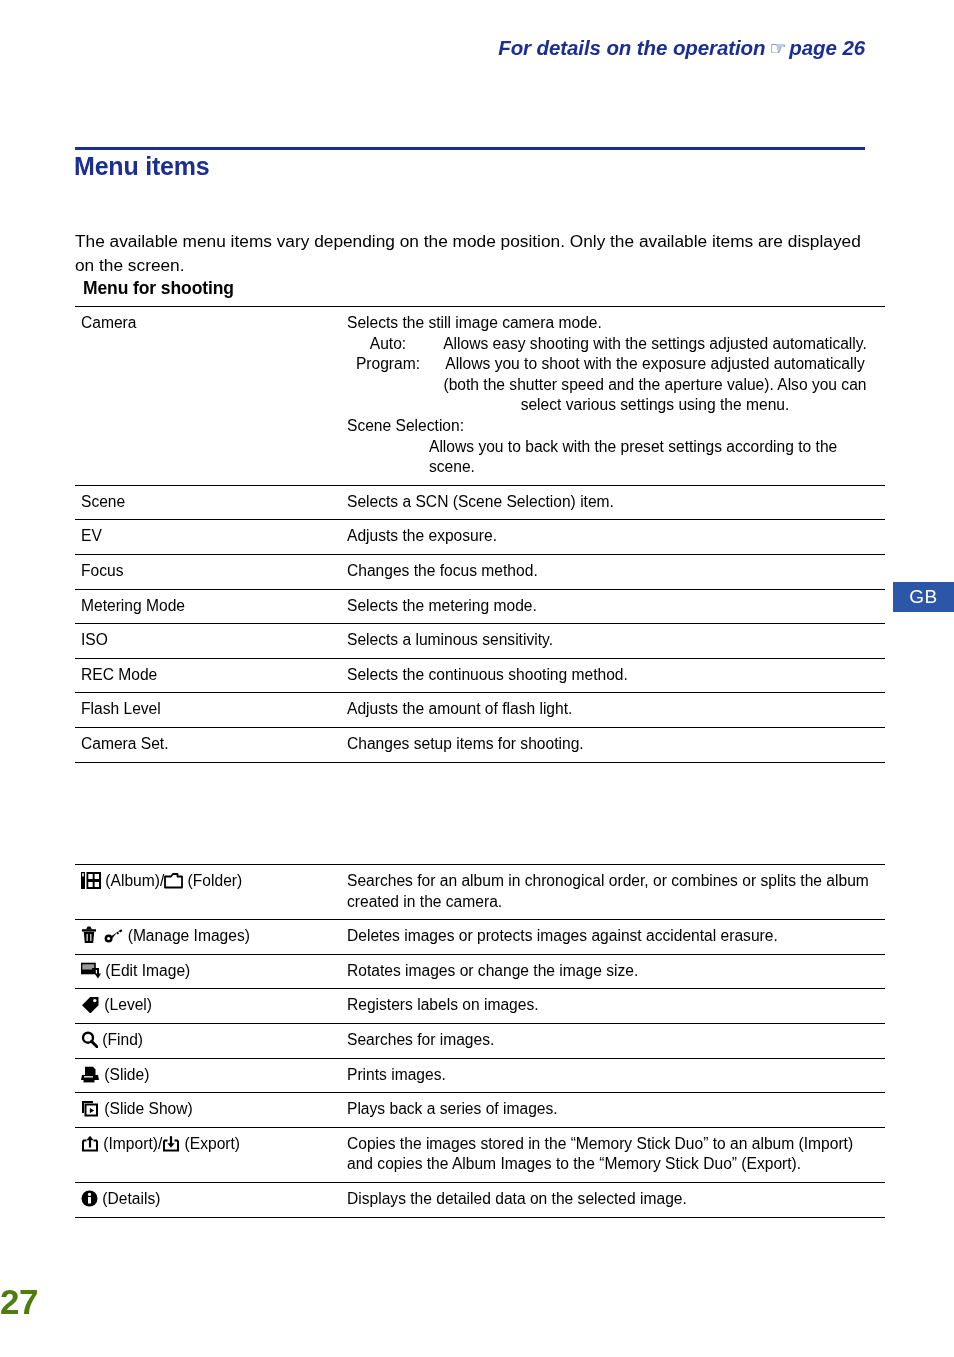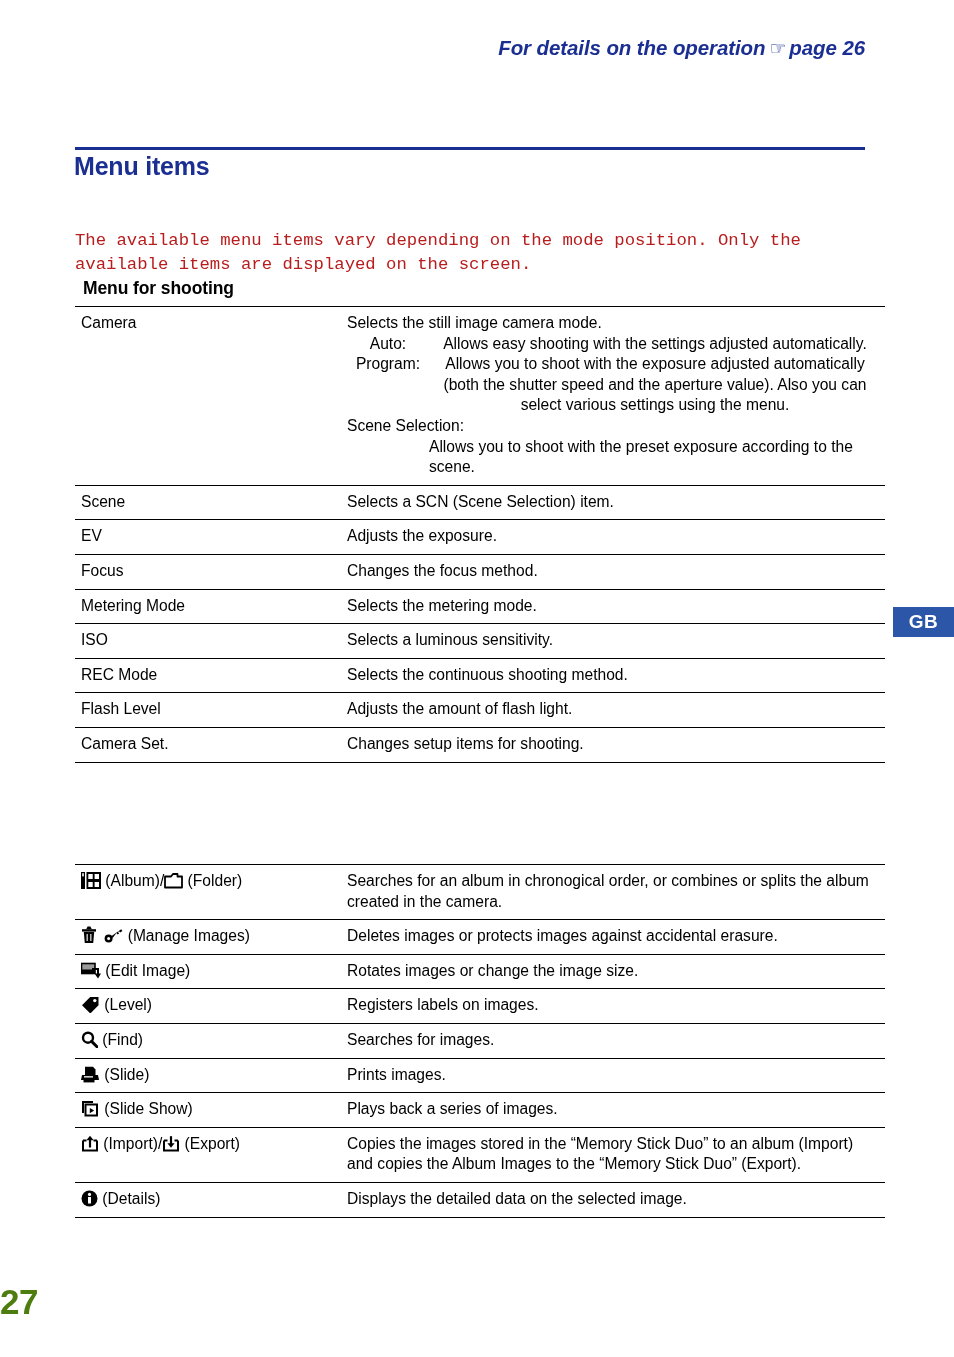--- a/index.html
+++ b/index.html
@@ -57,24 +57,24 @@
     letter-spacing: -0.2px;
     font-family: "Liberation Sans", sans-serif;
   }
 
   
   .intro {
     position: absolute;
     left: 75px;
     top: 212px;
     width: 790px;
-    font-family: Liberation Mono, monospace;
+    font-family: Liberation Sans, sans-serif;
     font-size: 17.3px;
     line-height: 24px;
-    color: #b91c1c;
+    color: #000000;
   }
 
   
   .subhead {
     font-size: 17.5px;
     font-weight: bold;
     letter-spacing: -0.1px;
     font-family: "Liberation Sans", sans-serif;
     margin: 0 0 7px 8px;
   }
@@ -136,27 +136,26 @@
   
   .gb-tab {
     position: absolute;
     left: 893px;
     top: 582px;
     width: 61px;
     height: 30px;
     background: #2c56a8;
     color: #ffffff;
     font-family: "Liberation Sans", sans-serif;
-    font-weight: bold;
+    font-weight: normal;
     font-size: 19px;
     letter-spacing: 0.5px;
     display: flex;
     align-items: center;
     justify-content: center;
-    margin-top: 25px;
   }
 
   
   .page-number {
     position: absolute;
     left: 0;
     top: 1282px;
     width: 903px;
     text-align: left;
     font-family: "Liberation Sans", sans-serif;
@@ -188,21 +187,21 @@
           <span class="def-full">Selects the still image camera mode.</span>
           <span class="defrow">
             <span class="dt">Auto:</span>
             <span class="dd">Allows easy shooting with the settings adjusted automatically.</span>
           </span>
           <span class="defrow">
             <span class="dt">Program:</span>
             <span class="dd">Allows you to shoot with the exposure adjusted automatically (both the shutter speed and the aperture value). Also you can select various settings using the menu.</span>
           </span>
           <span class="def-full">Scene Selection:</span>
-          <span class="def-full def-indent">Allows you to shoot with the preset exposure according to the scene.</span>
+          <span class="def-full def-indent">Allows you to back with the preset settings according to the scene.</span>
         </td>
       </tr>
       <tr>
         <td class="col-item">Scene</td>
         <td class="col-desc">Selects a SCN (Scene Selection) item.</td>
       </tr>
       <tr>
         <td class="col-item">EV</td>
         <td class="col-desc">Adjusts the exposure.</td>
       </tr>

